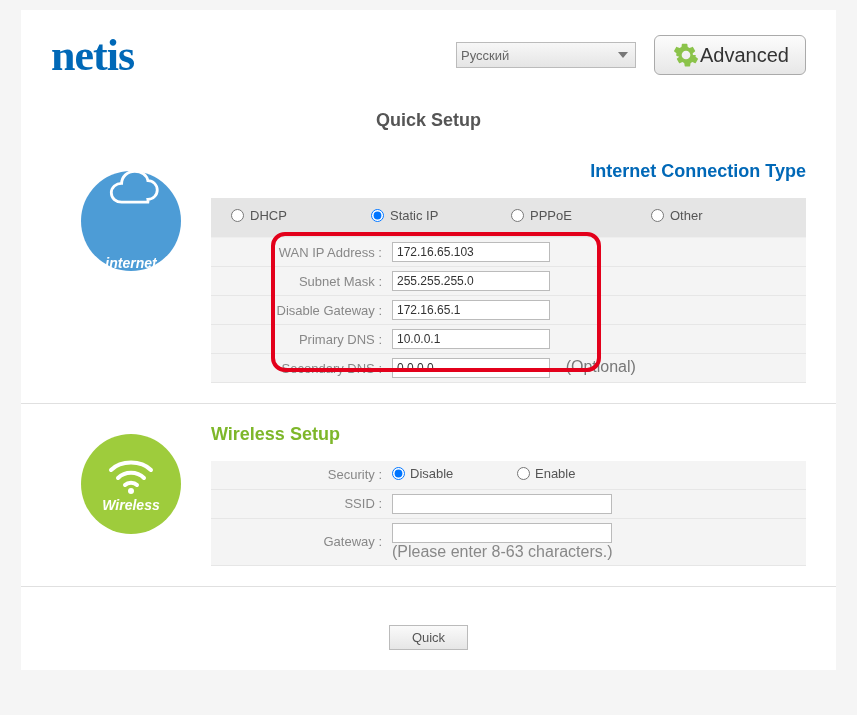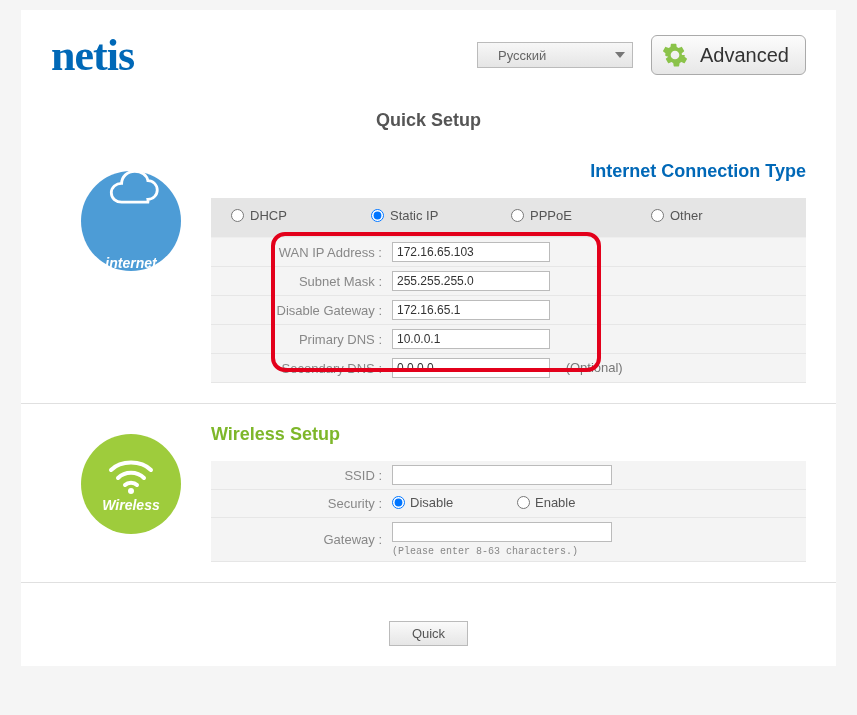--- a/index.html
+++ b/index.html
@@ -25,51 +25,51 @@
   .logo {
     font-size: 44px;
     font-weight: bold;
     color: #0068b7;
     letter-spacing: -1px;
     font-family: Liberation Serif, serif;
   }
   .lang-select {
     margin-left: auto;
     margin-right: 18px;
-    width: 156px;
+    width: 180px;
     height: 26px;
     background: linear-gradient(#f7f7f7,#e5e5e5);
     border: 1px solid #bbb;
     font-size: 13px;
     color: #666;
-    padding: 0 20px;
+    padding: 0 4px;
     appearance: none;
     position: relative;
   }
   .lang-wrap { position: relative; margin-left:auto; margin-right:18px; }
   .lang-wrap::after {
     content: "";
     position: absolute;
     right: 8px;
     top: 50%;
     transform: translateY(-50%);
     border-left: 5px solid transparent;
     border-right: 5px solid transparent;
     border-top: 6px solid #777;
     pointer-events: none;
   }
   .lang-wrap select { margin:0; }
   .advanced-btn {
     display: flex;
     align-items: center;
-    gap: 12px;
+    gap: 1px;
     background: linear-gradient(#fcfcfc,#e7e7e7);
     border: 1px solid #aaa;
     border-radius: 6px;
-    padding: 6px 16px 6px 10px;
+    padding: 6px 16px 6px 18px;
     font-size: 20px;
     color: #333;
     cursor: pointer;
     justify-content: flex-end;
   }
   .gear-icon {
     width: 26px; height: 26px;
   }
   .page-title {
     text-align: center;
@@ -141,34 +141,34 @@
   }
   .form-table input[type="text"],
   .form-table input[type="password"] {
     width: 158px;
     height: 20px;
     border: 1px solid #bbb;
     font-size: 12px;
     padding: 0 4px;
     color: #333;
   }
-  .optional { font-size: 13px; color: #777; padding-left: 12px;}
+  .optional { font-size: 16px; color: #777; padding-left: 12px;}
   .highlight-box {
     position: absolute;
     border: 4px solid #e3001b;
     border-radius: 14px;
     pointer-events: none;
     left: 60px;
     top: -6px;
     width: 330px;
     height: 140px;
   }
   .form-wrap { position: relative; }
   .placeholder-note {
-    font-size: 10px; color:#888;font-family:Liberation Mono, monospace;
+    font-size: 16px; color:#888;
   }
   .save-row { text-align:center; padding-top:18px; }
   .save-btn {
     background: linear-gradient(#fafafa,#e6e6e6);
     border:1px solid #bbb;
     padding: 4px 22px;
     font-size: 13px;
     color:#555;
     cursor:pointer;
   }
@@ -271,37 +271,37 @@
           <circle cx="25" cy="36" r="3" fill="#fff"></circle>
         </svg>
         <span class="badge-label">Wireless</span>
       </div>
     </div>
     <div class="content-col">
       <div class="section-title title-green">Wireless Setup</div>
       <table class="form-table wireless-form">
         <tbody>
             <tr>
-          <td class="label">SSID :</td>
-          <td><input type="text" style="width: 220px;" value=""></td>
-        </tr>
-        <tr>
           <td class="label">Security :</td>
           <td>
             <label class="radio-inline">
               <input type="radio" name="sec" checked="" style="">
               <span>Disable</span>
             </label>
             <label class="radio-inline">
               <input type="radio" name="sec" style="">
               <span>Enable</span>
             </label>
           </td>
         </tr>
         <tr>
+          <td class="label">SSID :</td>
+          <td><input type="text" style="width: 220px;" value=""></td>
+        </tr>
+        <tr>
           <td class="label">Gateway :</td>
           <td>
             <input type="text" style="width: 220px;" value=""><br>
             <span class="placeholder-note">(Please enter 8-63 characters.)</span>
           </td>
         </tr>
       </tbody>
         </table>
     </div>
   </div>

